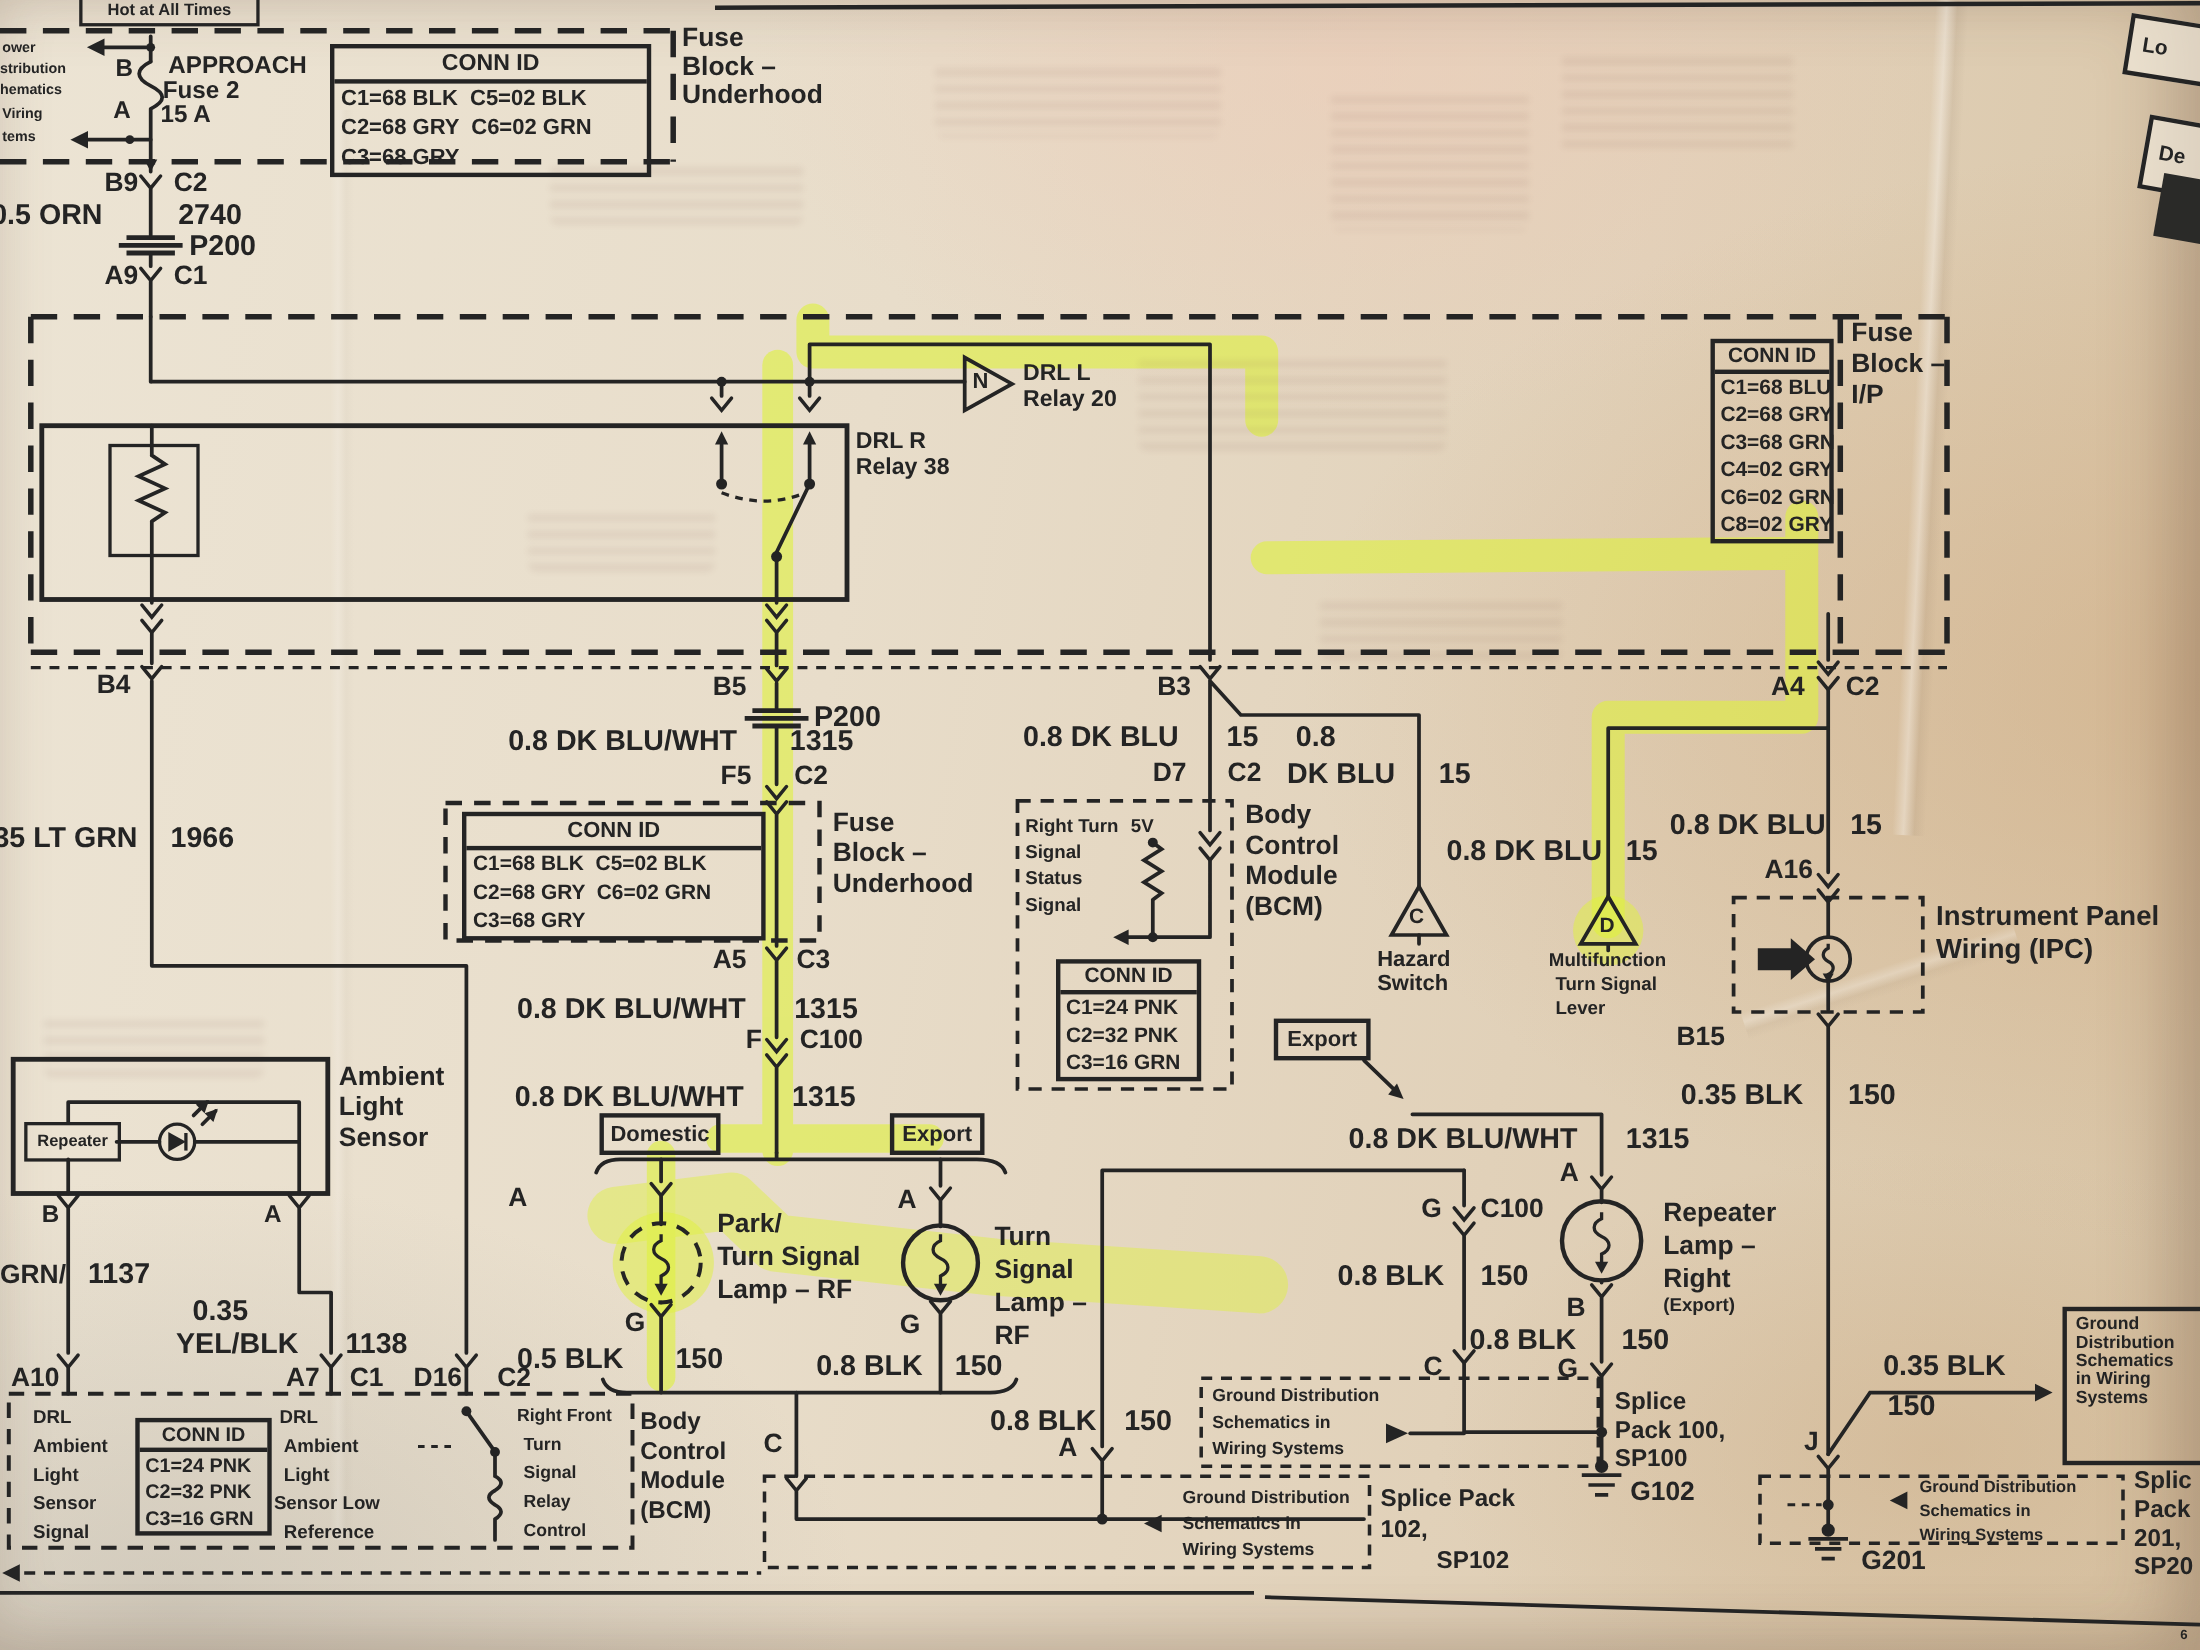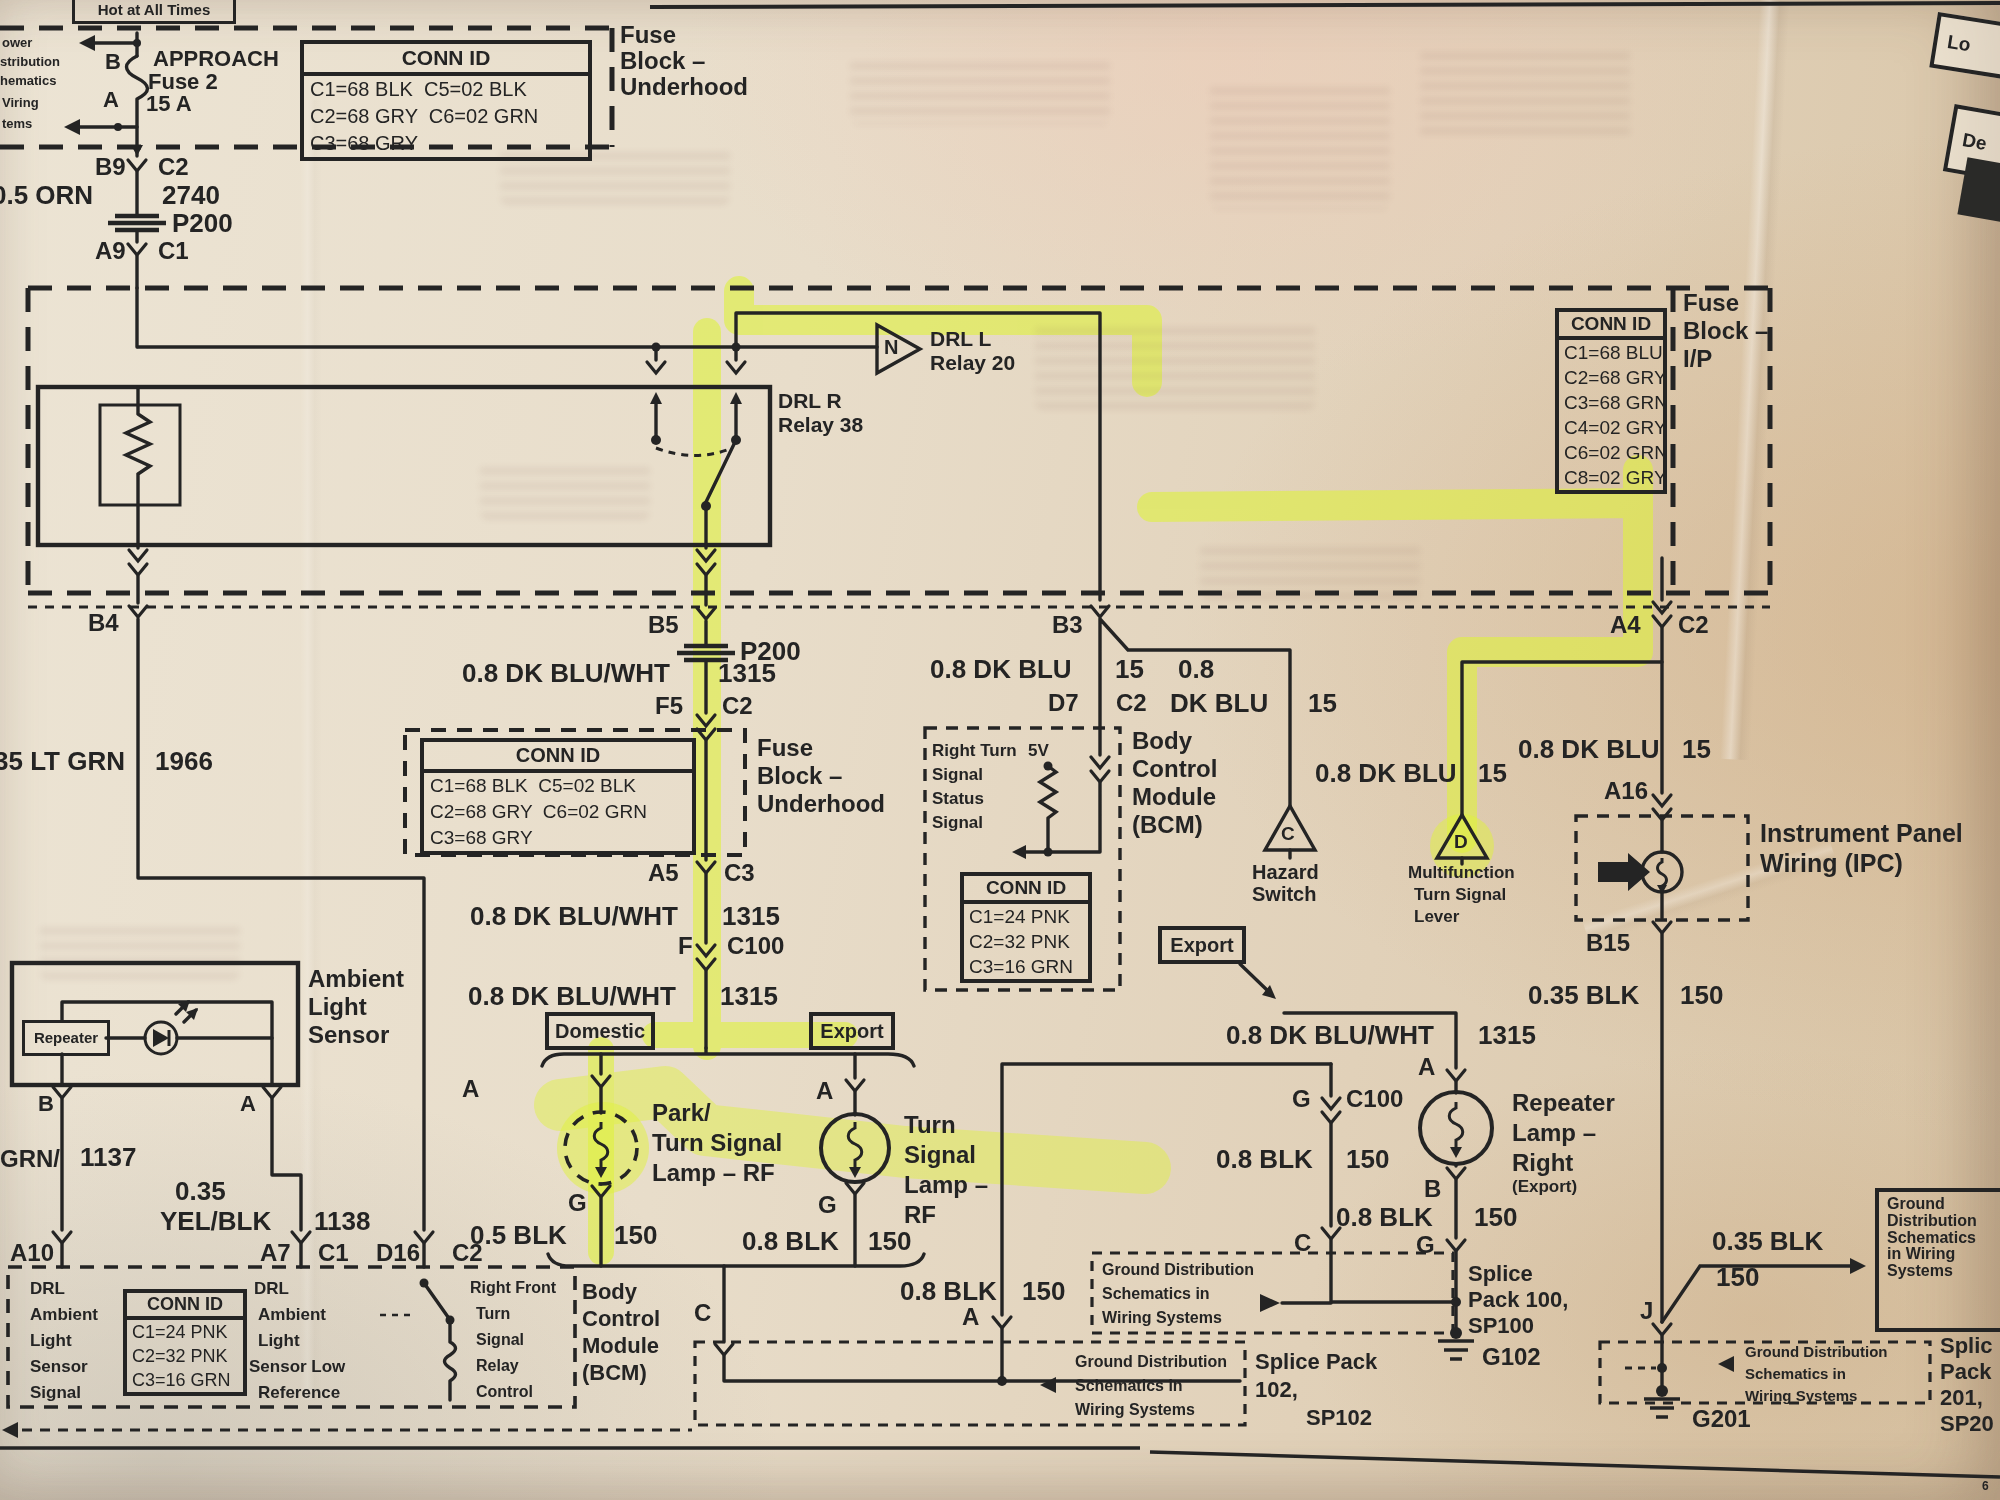--- a/index.html
+++ b/index.html
@@ -14,21 +14,21 @@
     box-shadow:inset -34px 0 60px rgba(95,65,45,.22), inset 0 -20px 50px rgba(110,90,70,.15);}
   svg{position:absolute;left:0;top:0;}
   .t{position:absolute;font-weight:bold;color:#242424;white-space:pre;line-height:1.05;}
   .s12{font-size:12px}.s13{font-size:13px}.s15{font-size:15px}.s16{font-size:16px}
   .s17{font-size:17px}.s19{font-size:19px}.s20{font-size:20px}.s21{font-size:21px}
   .s22{font-size:22px}.s24{font-size:24px}.s25{font-size:25px}.s26{font-size:26px}
   .lbox{position:absolute;border:3px solid #242424;font-weight:bold;color:#242424;
         text-align:center;white-space:nowrap;}
   .cbox{position:absolute;border:4px solid #242424;color:#242424;}
   .cbt{border-bottom:4px solid #242424;text-align:center;font-weight:bold;font-size:21px;padding:2px 0;}
-  .cbr{font-weight:normal;font-size:20px;padding:2px 6px;white-space:pre;}
+  .cbr{font-weight:bold;font-size:20px;padding:2px 6px;white-space:pre;}
   .cb-sm .cbt{font-size:19px;padding:1px 0}
   .cb-sm .cbr{font-size:19px;padding:1.5px 5px}
   .ghost{position:absolute;opacity:.45;filter:blur(3px);border-radius:8px;
      background:repeating-linear-gradient(180deg, transparent 0 7px, rgba(128,86,74,.20) 7px 15px);}
   .crease{position:absolute;pointer-events:none;}
   .tab{position:absolute;border:4px solid #242424;background:rgba(245,240,228,.6);
        font-weight:bold;color:#242424;}
 </style>
 </head>
 <body>
@@ -367,21 +367,21 @@
   <div class="t s17" style="left:1414px;top:886px">Turn Signal</div>
   <div class="t s17" style="left:1414px;top:908px">Lever</div>
   <div class="t s26" style="left:1315px;top:760px">0.8 DK BLU</div>
   <div class="t s26" style="left:1478px;top:760px">15</div>
 
   <div class="t s26" style="left:1518px;top:736px">0.8 DK BLU</div>
   <div class="t s26" style="left:1682px;top:736px">15</div>
   <div class="t s24" style="left:1604px;top:778px">A16</div>
   <div class="t s25" style="left:1760px;top:820px">Instrument Panel</div>
   <div class="t s25" style="left:1760px;top:850px">Wiring (IPC)</div>
-  <div class="t s24" style="left:1586px;top:930px">B15</div>
+  <div class="t s24" style="left:1524px;top:930px">B15</div>
   <div class="t s26" style="left:1528px;top:982px">0.35 BLK</div>
   <div class="t s26" style="left:1680px;top:982px">150</div>
 
   <div class="t s24" style="left:308px;top:966px">Ambient</div>
   <div class="t s24" style="left:308px;top:994px">Light</div>
   <div class="t s24" style="left:308px;top:1022px">Sensor</div>
   <div class="lbox s15" style="left:22px;top:1020px;width:82px;height:30px;line-height:30px"><span>Repeater</span></div>
   <div class="t s22" style="left:38px;top:1092px">B</div>
   <div class="t s22" style="left:240px;top:1092px">A</div>
   <div class="t s24" style="left:0px;top:1146px">GRN/</div>

